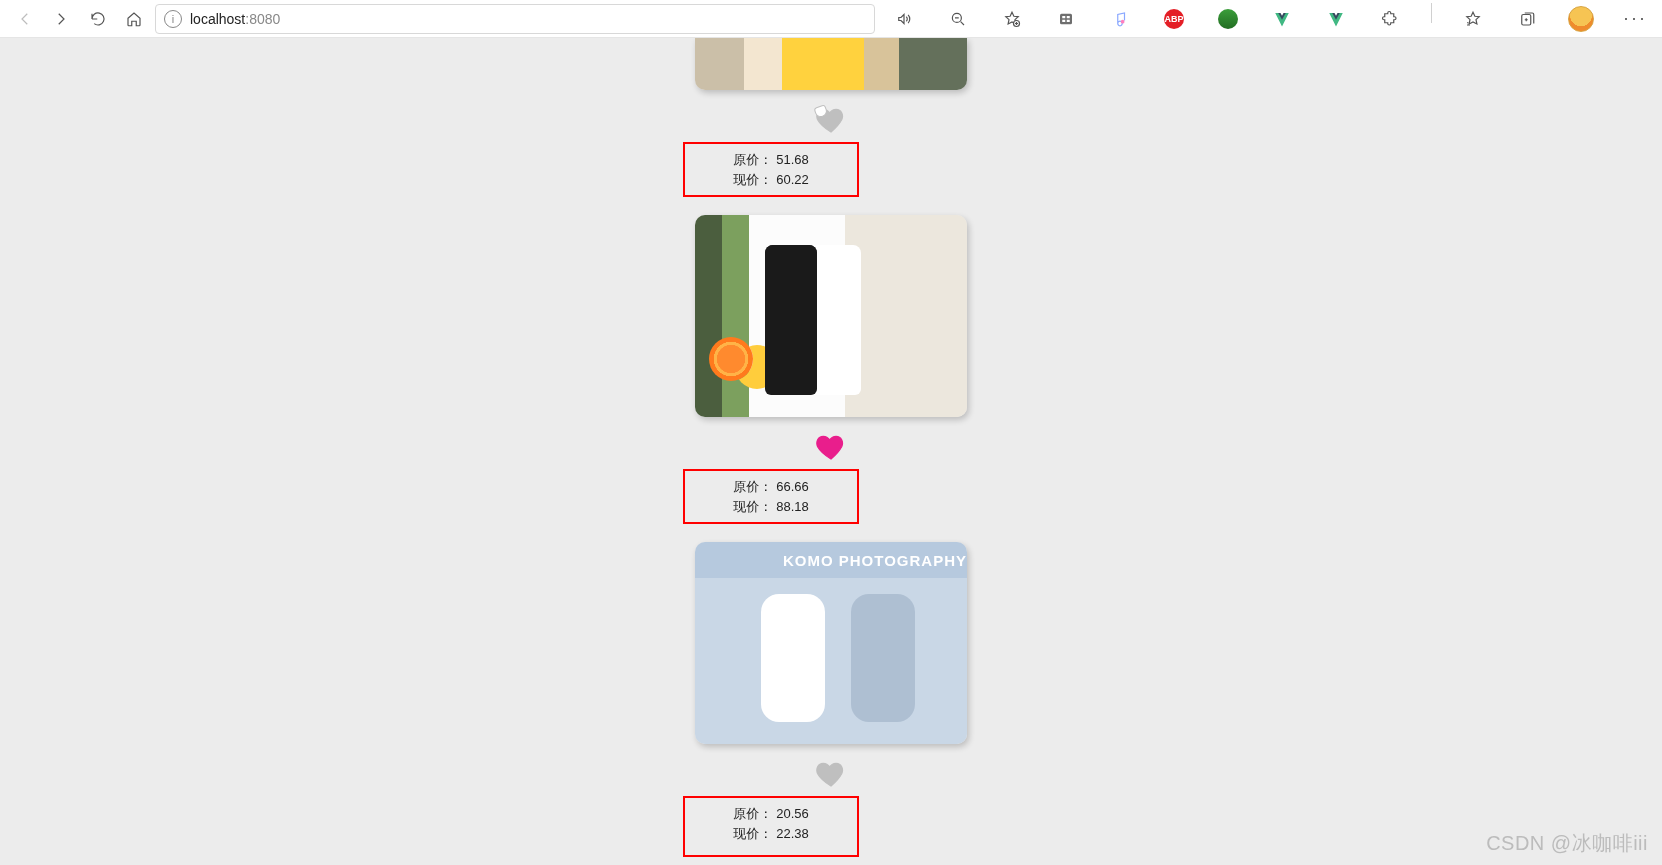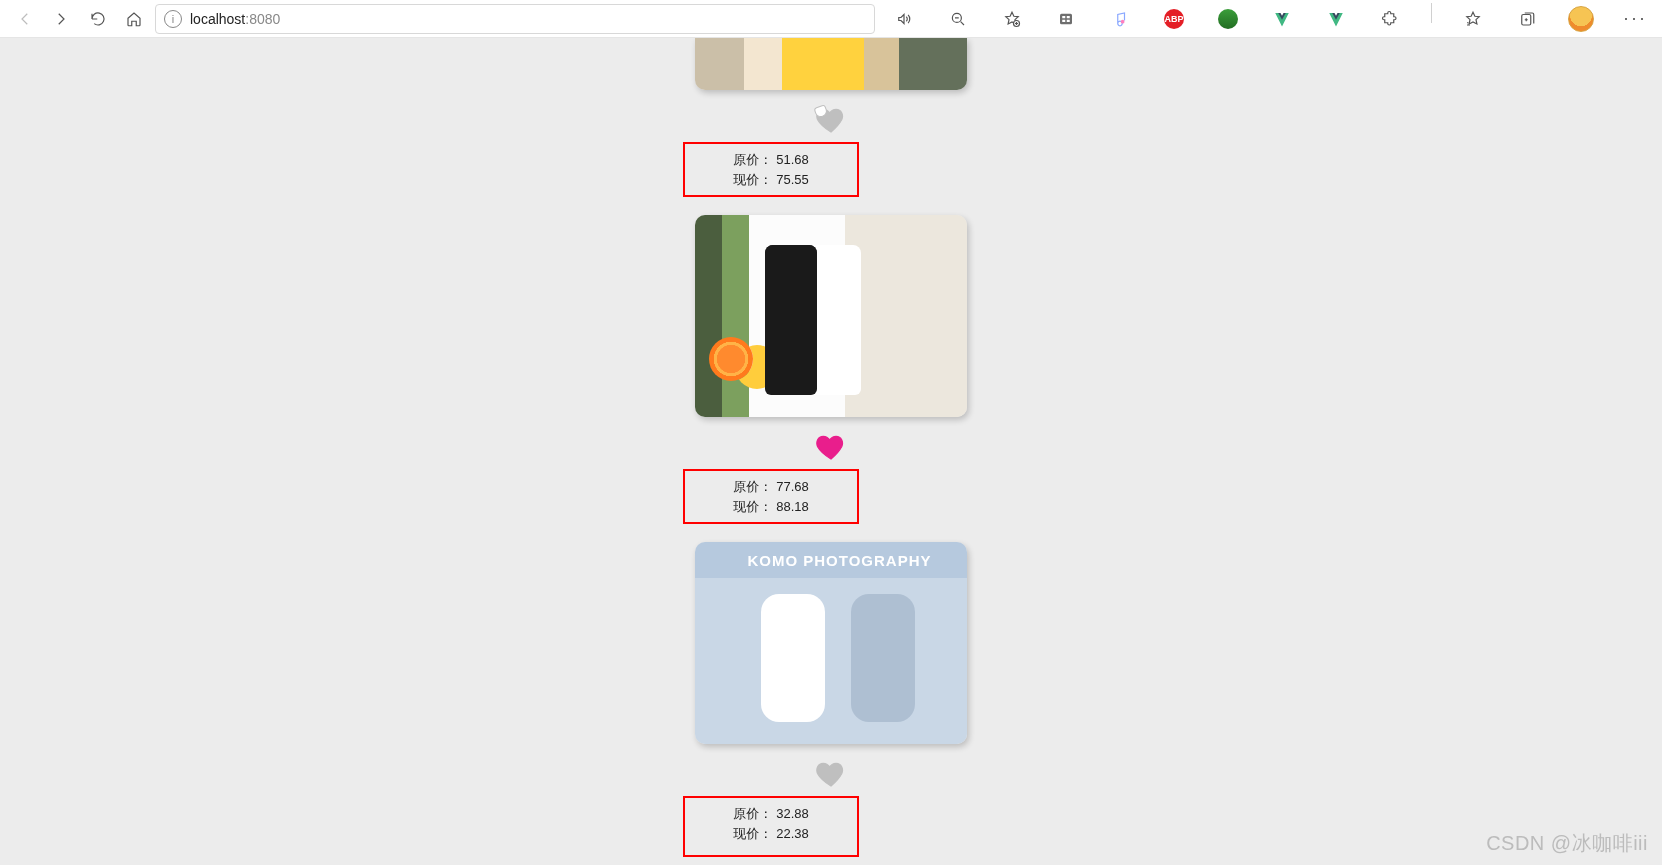--- a/index.html
+++ b/index.html
@@ -104,21 +104,21 @@
 }
 .img-cups::after{
   content:""; position:absolute; left:70px; top:30px; width:52px; height:150px; border-radius: 8px 8px 6px 6px;
   background:linear-gradient(#1a1a1a 0 16%, #fff 16% 100%); box-shadow: 44px 0 0 0 #fff, 44px -4px 0 12px #1a1a1a inset;
 }
 .img-komo {
   background: linear-gradient(180deg, #b6c9de 0 18%, #c9d7e6 18% 100%);
   position:relative;
 }
 .komo-title {
-  position:absolute; top:10px; left:0; right:0; text-align:center;
+  position:absolute; top:10px; left:0; right:0; text-align:right;
   color:#fff; font-weight:700; font-size:15px; letter-spacing:1px;
   font-family: Arial, sans-serif;
   padding-left: 17px;
 }
 .img-komo::after{
   content:""; position:absolute; left:66px; top:52px; width:64px; height:128px;
   background:#fff; border-radius:18px;
   box-shadow: 90px 0 0 0 #aebfd2;
 }
 
@@ -290,57 +290,57 @@
             <path d="M12 21s-7.5-4.6-10-9.2C.4 8.1 2.3 4 6.2 4c2.2 0 3.8 1.3 4.8 2.7C12 5.3 13.6 4 15.8 4 19.7 4 21.6 8.1 20 11.8 17.5 16.4 12 21 12 21z"></path>
           </svg>
       </div>
       <div class="price-box">
         <div class="price-row">
           <span class="label">原价：</span>
           <span class="value">51.68</span>
         </div>
         <div class="price-row">
           <span class="label">现价：</span>
-          <span class="value">75.55</span>
+          <span class="value">60.22</span>
         </div>
       </div>
     </div>
 
     <div class="product-card">
       <div class="product-img img-cups"></div>
       <div class="heart filled">
         <svg viewBox="0 0 24 24">
             <path d="M12 21s-7.5-4.6-10-9.2C.4 8.1 2.3 4 6.2 4c2.2 0 3.8 1.3 4.8 2.7C12 5.3 13.6 4 15.8 4 19.7 4 21.6 8.1 20 11.8 17.5 16.4 12 21 12 21z"></path>
           </svg>
       </div>
       <div class="price-box">
         <div class="price-row">
           <span class="label">原价：</span>
-          <span class="value">77.68</span>
+          <span class="value">66.66</span>
         </div>
         <div class="price-row">
           <span class="label">现价：</span>
           <span class="value">88.18</span>
         </div>
       </div>
     </div>
 
     <div class="product-card">
       <div class="product-img img-komo">
         <div class="komo-title">KOMO PHOTOGRAPHY</div>
       </div>
       <div class="heart empty">
         <svg viewBox="0 0 24 24">
             <path d="M12 21s-7.5-4.6-10-9.2C.4 8.1 2.3 4 6.2 4c2.2 0 3.8 1.3 4.8 2.7C12 5.3 13.6 4 15.8 4 19.7 4 21.6 8.1 20 11.8 17.5 16.4 12 21 12 21z"></path>
           </svg>
       </div>
       <div class="price-box" style="margin-bottom:0;padding-bottom:12px;">
         <div class="price-row">
           <span class="label">原价：</span>
-          <span class="value">32.88</span>
+          <span class="value">20.56</span>
         </div>
         <div class="price-row">
           <span class="label">现价：</span>
           <span class="value">22.38</span>
         </div>
       </div>
     </div>
 
   </div>
 </div>

